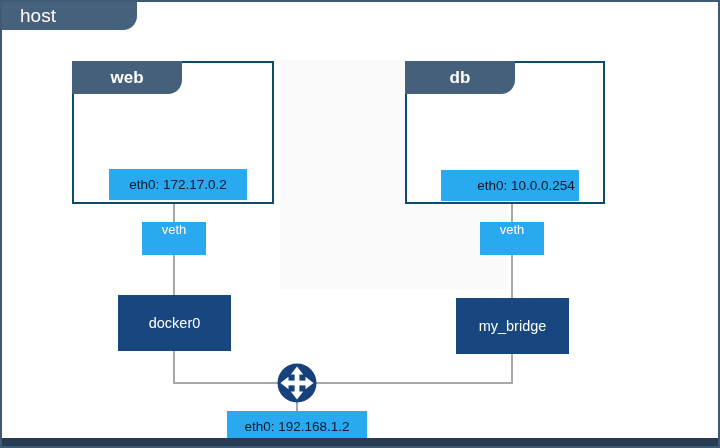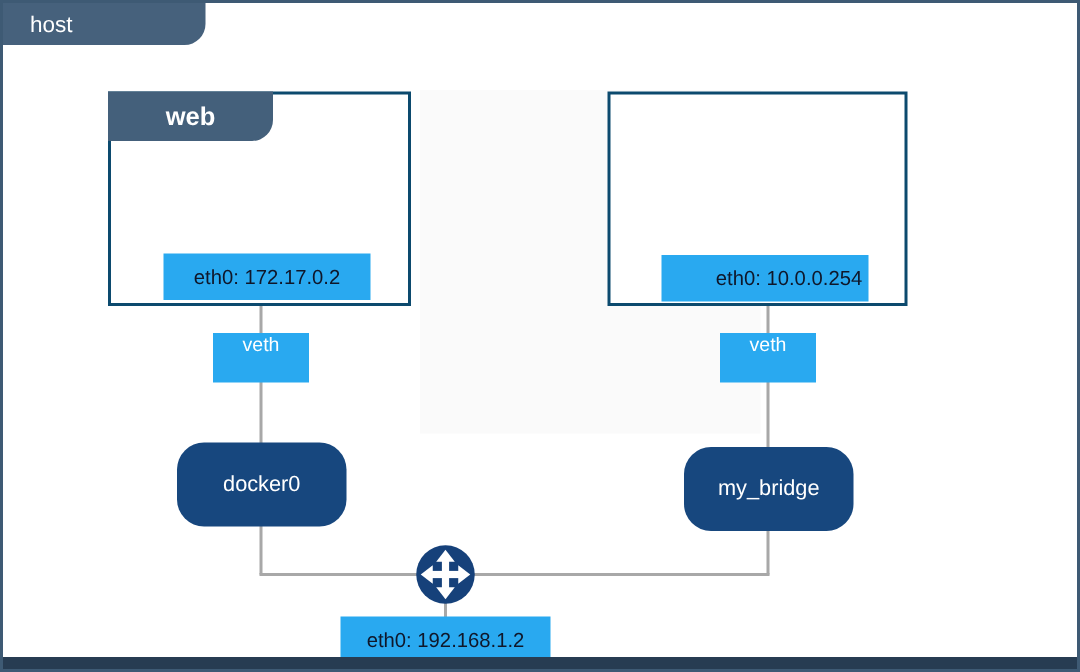--- a/index.html
+++ b/index.html
@@ -14,21 +14,21 @@
   }
   .bottom-bar{
     position:absolute;left:0;right:0;bottom:0;height:8px;
     background:#273c52;
   }
   .host-tab{
     position:absolute;left:0;top:0;
     width:135px;height:28px;
     background:#46617c;
     border-bottom-right-radius:14px;
-    color:#ffffff;font-size:15px;
+    color:#ffffff;font-size:19px;
     display:flex;align-items:center;
     padding-left:18px;
   }
   .faint-rect{
     position:absolute;left:278px;top:58px;width:227px;height:229px;
     background:#fafafa;
   }
 
   
   .line{position:absolute;background:#a8a8a8;}
@@ -60,21 +60,21 @@
     width:64px;height:33px;
     background:#29a9f0;
     color:#ffffff;font-size:13px;
     display:flex;align-items:flex-start;justify-content:center;
   }
   .bridge-box{
     position:absolute;
     width:113px;height:56px;
     background:#17477e;
     color:#ffffff;font-size:14.5px;
-    display:flex;align-items:center;justify-content:center;border-radius:18px;
+    display:flex;align-items:center;justify-content:center;
   }
   .router{
     position:absolute;left:275px;top:361px;width:40px;height:40px;
   }
 </style>
 </head>
 <body>
 
 <div class="canvas">
 
@@ -92,20 +92,23 @@
   <div class="node-box" style="left:70px;top:59px;width:202px;height:143px;">
     <div class="node-tab">
       <span>web</span>
     </div>
     <div class="eth-label" style="left:35px;top:106px;width:138px;height:31px;">
       <span>eth0: 172.17.0.2</span>
     </div>
   </div>
 
   <div class="node-box" style="left:403px;top:59px;width:200px;height:143px;">
+    <div class="node-tab">
+      <span>db</span>
+    </div>
     <div class="eth-label" style="left:34px;top:107px;width:138px;height:31px;padding-left:32px;">
       <span>eth0: 10.0.0.254</span>
     </div>
   </div>
 
   <div class="veth-label" style="left:140px;top:220px;">
     <span>veth</span>
   </div>
   <div class="veth-label" style="left:478px;top:220px;">
     <span>veth</span>

